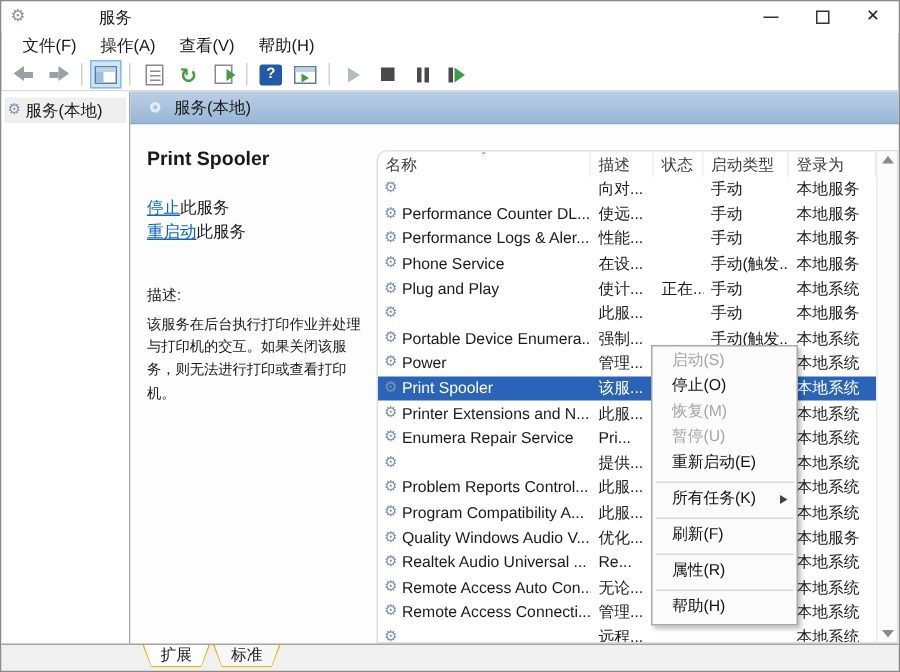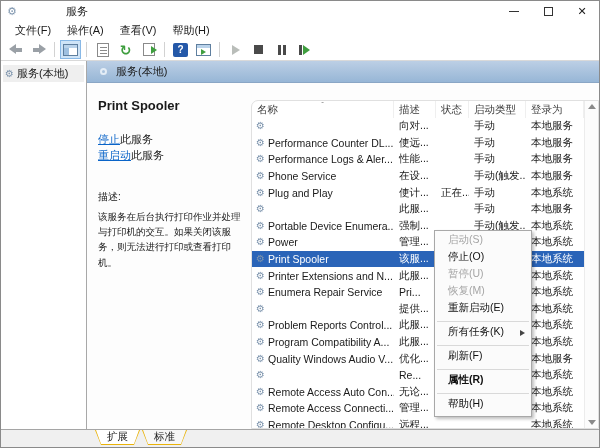--- a/index.html
+++ b/index.html
@@ -93,21 +93,21 @@
   
   .bottomstrip { height:18px; flex:0 0 18px; background:#f0f0f0; border-top:1px solid #a5a5a5; display:flex; align-items:flex-start; padding-left:94px; }
   .tab { position:relative; height:15px; margin-right:2px; background:#eab308; clip-path:polygon(0 0,100% 0,calc(100% - 6px) 100%,6px 100%); display:flex; }
   .tab .tab-inner { margin:0 1px 1px 1px; padding:0 11px; background:#fff; clip-path:polygon(0 0,100% 0,calc(100% - 5px) 100%,5px 100%); font-size:10.5px; display:flex; align-items:center; }
   .tab.inactive .tab-inner { background:#f7f7f7; }
 
   
   .ctxmenu { position:absolute; left:433px; top:229px; width:98px; background:#fbfbfb; border:1px solid #a8a8a8; box-shadow:2px 2px 3px rgba(0,0,0,.25); z-index:10; padding:2px 0; }
   .menu-item { height:17px; display:flex; align-items:flex-start; padding:0 8px 0 13px; font-size:10.5px; color:#111; position:relative; }
   .menu-item.disabled { color:#a5a5a5; }
-  .menu-item.bold { font-weight:bold; }
+  .menu-item.bold { font-weight:normal; }
   .menu-item .submenu-arrow { display:none; position:absolute; right:6px; top:5px; border:3.5px solid transparent; border-right:none; border-left:5px solid #444; }
   .menu-item.has-submenu .submenu-arrow { display:block; }
   .menu-item.is-sep { height:1px; padding:0; margin:3px 2px; background:#d9d9d9; }
 </style>
 </head>
 <body>
 
 <div class="window">
 
   <div class="titlebar">
@@ -382,20 +382,21 @@
                   </span>
                   <span class="cell">优化...</span>
                   <span class="cell"></span>
                   <span class="cell"></span>
                   <span class="cell">本地服务</span>
                 </div>
 
                 <div class="trow">
                   <span class="cell namecell">
                     <span class="gear">⚙</span>
+                    <span>Realtek Audio Universal ...</span>
                   </span>
                   <span class="cell">Re...</span>
                   <span class="cell"></span>
                   <span class="cell"></span>
                   <span class="cell">本地系统</span>
                 </div>
 
                 <div class="trow">
                   <span class="cell namecell">
                     <span class="gear">⚙</span>
@@ -414,21 +415,20 @@
                   </span>
                   <span class="cell">管理...</span>
                   <span class="cell"></span>
                   <span class="cell"></span>
                   <span class="cell">本地系统</span>
                 </div>
 
                 <div class="trow">
                   <span class="cell namecell">
                     <span class="gear">⚙</span>
-                    <span>Remote Desktop Configu...</span>
                   </span>
                   <span class="cell">远程...</span>
                   <span class="cell"></span>
                   <span class="cell"></span>
                   <span class="cell">本地系统</span>
                 </div>
 
                 <div class="trow">
                   <span class="cell namecell">
                     <span class="gear">⚙</span>
@@ -466,26 +466,26 @@
         <span class="mi-label">启动(S)</span>
 
       </div>
 
       <div class="menu-item">
         <span class="mi-label">停止(O)</span>
 
       </div>
 
       <div class="menu-item disabled">
+        <span class="mi-label">恢复(M)</span>
+
+      </div>
+
+      <div class="menu-item disabled">
         <span class="mi-label">暂停(U)</span>
-
-      </div>
-
-      <div class="menu-item disabled">
-        <span class="mi-label">恢复(M)</span>
 
       </div>
 
       <div class="menu-item">
         <span class="mi-label">重新启动(E)</span>
 
       </div>
 
       <div class="menu-item is-sep">
         

